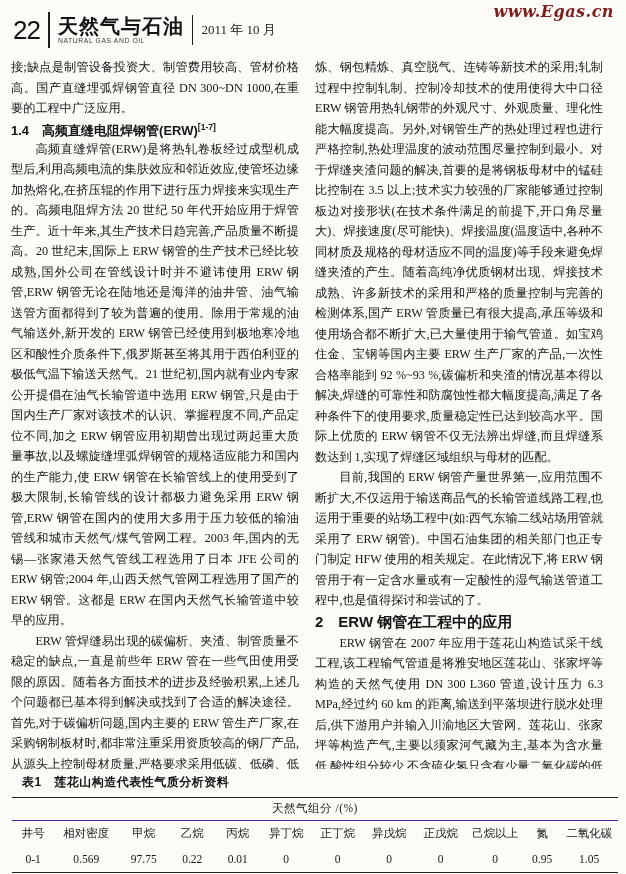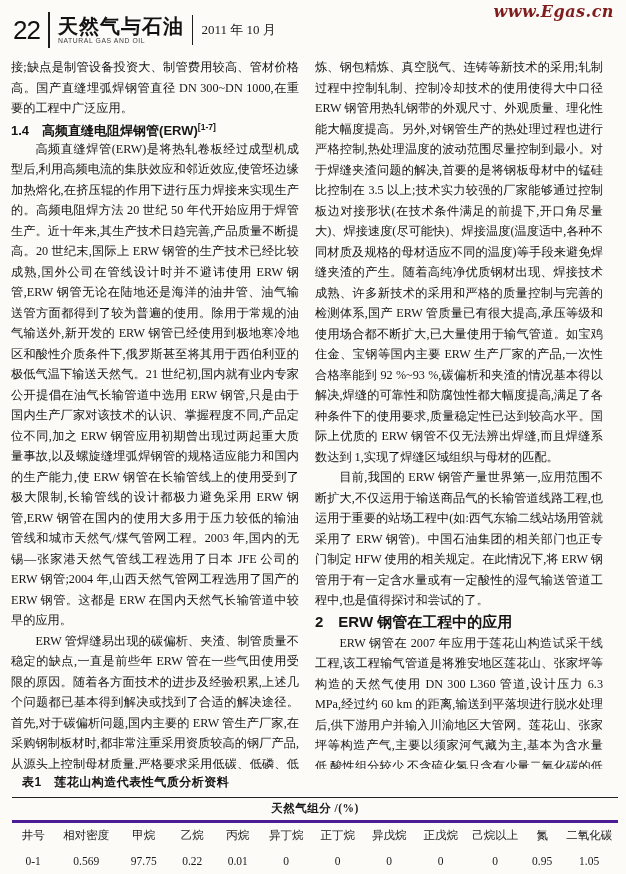--- a/index.html
+++ b/index.html
@@ -85,23 +85,22 @@
     font-size:11.5px;color:#191919;
     border-top:1.6px solid #222;
     border-bottom:1.6px solid #222;
   }
   table.gas-table td,table.gas-table th{
     padding:0;text-align:center;font-weight:normal;
     white-space:nowrap;
   }
   tr.group-row td{
     padding:3px 0 4px 0;
-    border-bottom:3px solid #4c1d95;
+    border-bottom:1px solid #4c1d95;
     letter-spacing:0.5px;
-    font-weight:bold;
   }
   tr.head-row th{padding:5px 0 6px 0;font-family:Liberation Serif, serif;}
   tr.data-row td{padding:6px 0 7px 0;}
 </style>
 </head>
 <body>
 
 <div class="page">
 
   <div class="masthead">

